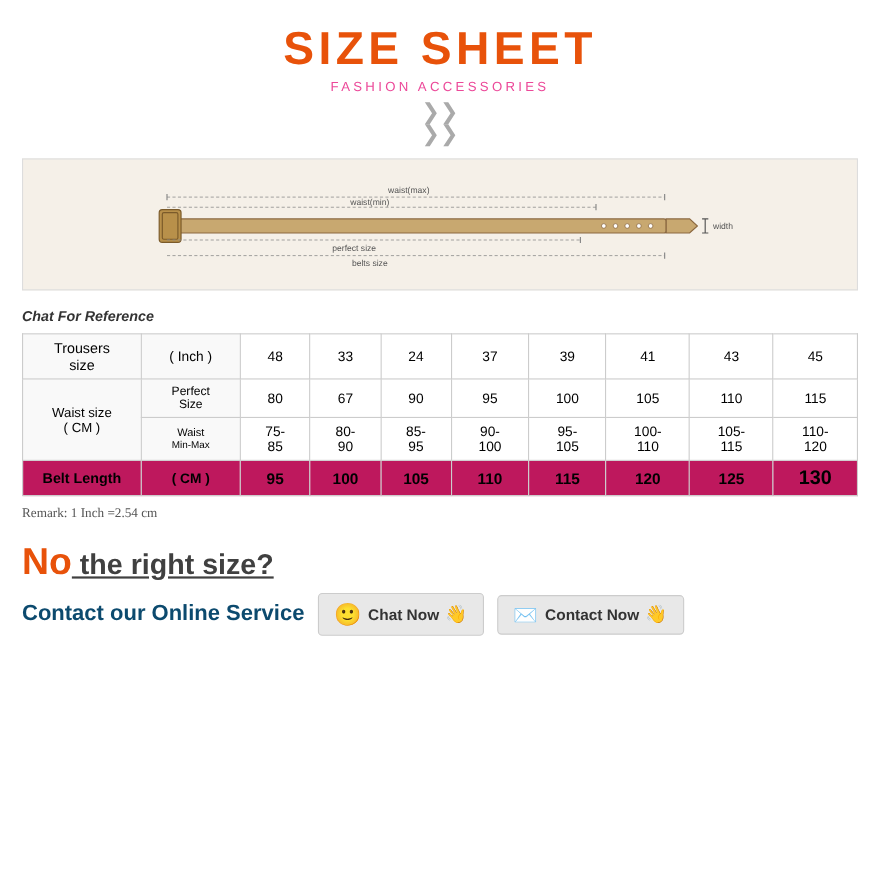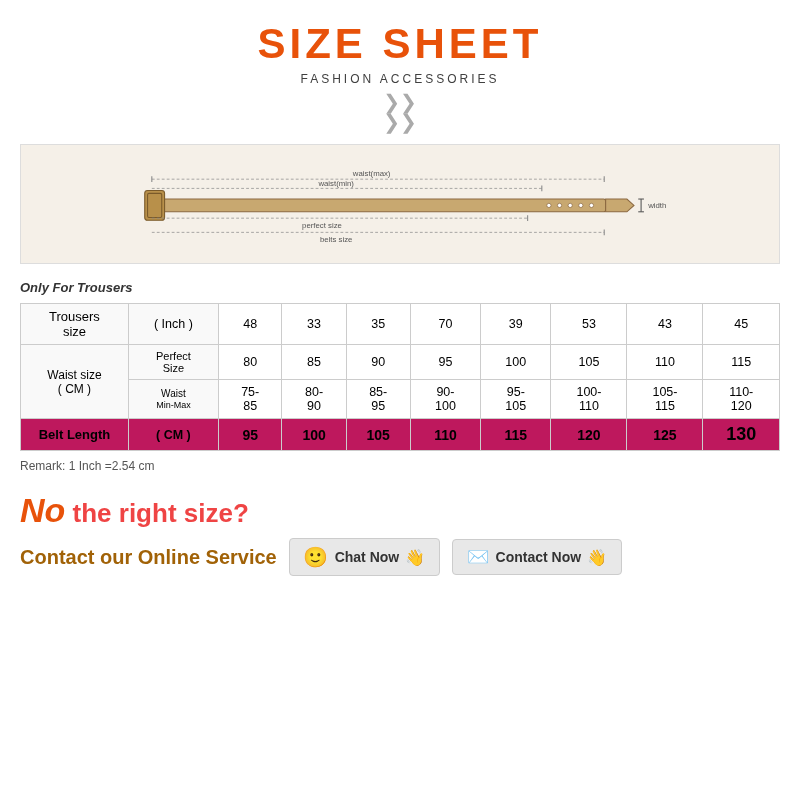--- a/index.html
+++ b/index.html
@@ -20,21 +20,21 @@
       text-align: center;
       font-size: 42px;
       font-weight: 900;
       color: #e8520a;
       letter-spacing: 4px;
       margin-bottom: 4px;
     }
     .subtitle {
       text-align: center;
       font-size: 12px;
-      color: #404040;
+      color: #ec4899;
       letter-spacing: 3px;
       margin-bottom: 6px;
     }
     .chevrons {
       text-align: center;
       font-size: 20px;
       color: #aaa;
       margin-bottom: 12px;
       line-height: 1;
     }
@@ -77,47 +77,47 @@
     .size-table .bold-row td {
       font-weight: bold;
     }
     .size-table .bold-row .label-cell {
       font-weight: bold;
     }
     .remark {
       font-size: 12px;
       color: #555;
       margin-bottom: 18px;
+      font-family: Liberation Serif, serif;
     }
     
     .no-size-section {
       margin-top: 16px;
     }
     .no-size-title {
       font-size: 26px;
       font-weight: bold;
       color: #333;
       margin-bottom: 8px;
     }
     .no-size-title span.no-text {
       color: #e8520a;
       font-size: 34px;
-      font-style: italic;
       margin-top: 42px;
     }
     .contact-row {
       display: flex;
       align-items: center;
       gap: 12px;
       margin-top: 6px;
     }
     .contact-label {
       font-size: 20px;
       font-weight: bold;
-      color: #a16207;
+      color: #0c4a6e;
     }
     .chat-btn {
       display: flex;
       align-items: center;
       gap: 6px;
       background: #e8e8e8;
       border: 1px solid #ccc;
       border-radius: 4px;
       padding: 6px 14px;
       font-size: 14px;
@@ -193,43 +193,43 @@
       <line x1="668" y1="91" x2="668" y2="99" stroke="#888" stroke-width="1.5"></line>
       <text x="290" y="108" text-anchor="middle" font-size="11" fill="#555">belts size</text>
 
       <line x1="720" y1="48" x2="720" y2="66" stroke="#555" stroke-width="1.5"></line>
       <line x1="716" y1="48" x2="724" y2="48" stroke="#555" stroke-width="1.5"></line>
       <line x1="716" y1="66" x2="724" y2="66" stroke="#555" stroke-width="1.5"></line>
       <text x="730" y="61" font-size="11" fill="#555">width</text>
     </svg>
   </div>
 
-  <div class="ref-label">Only For Trousers</div>
+  <div class="ref-label">Chat For Reference</div>
 
   <table class="size-table">
     <tbody>
 
       <tr>
         <td class="row-header" colspan="1" style="font-size:13px; font-weight:500;">Trousers size</td>
         <td class="row-header">( Inch )</td>
         <td>48</td>
         <td>33</td>
-        <td>35</td>
-        <td>70</td>
+        <td>24</td>
+        <td>37</td>
         <td>39</td>
-        <td>53</td>
+        <td>41</td>
         <td>43</td>
         <td>45</td>
       </tr>
 
       <tr>
         <td class="waist-merged row-header" rowspan="2" style="font-size:12px; font-weight:normal;">Waist size<br>( CM )</td>
         <td class="row-header" style="font-size:11px;">Perfect Size</td>
         <td>80</td>
-        <td>85</td>
+        <td>67</td>
         <td>90</td>
         <td>95</td>
         <td>100</td>
         <td>105</td>
         <td>110</td>
         <td>115</td>
       </tr>
 
       <tr>
         <td class="row-header" style="font-size:10px;">Waist<br><span style="font-size:9px;">Min-Max</span></td>
@@ -255,21 +255,21 @@
         <td style="font-weight:bold; font-size:14px;">125</td>
         <td style="font-weight:bold; font-size:18px;">130</td>
       </tr>
     </tbody>
   </table>
 
   <div class="remark">Remark: 1 Inch =2.54 cm</div>
 
   <div class="no-size-section">
     <div class="no-size-title">
-      <span class="no-text">No</span><span style="font-size:26px; color:#ef4444;"> the right size?</span>
+      <span class="no-text">No</span><span style="font-size:26px; color:#404040;text-decoration:underline;"> the right size?</span>
     </div>
     <div class="contact-row">
       <span class="contact-label">Contact our Online Service</span>
       <button class="chat-btn">
         <span class="icon">🙂</span>
         <span>Chat Now</span>
         <span style="font-size:16px;">👋</span>
       </button>
       <button class="contact-btn">
         <span class="icon">✉️</span>

